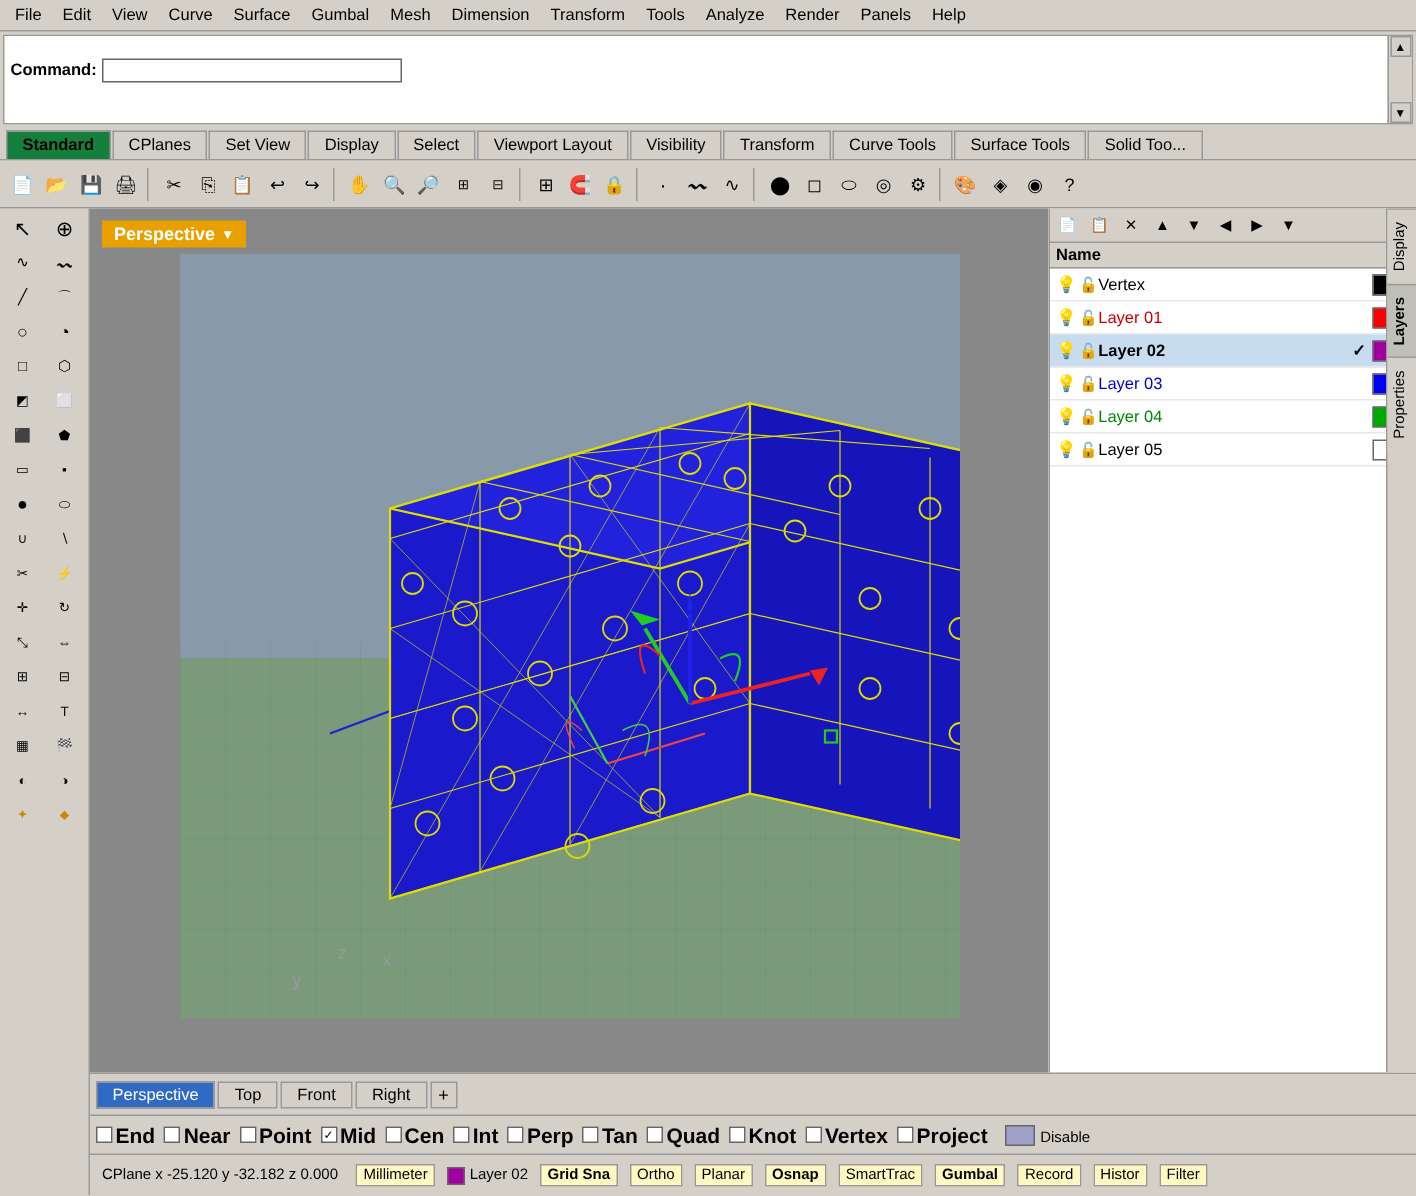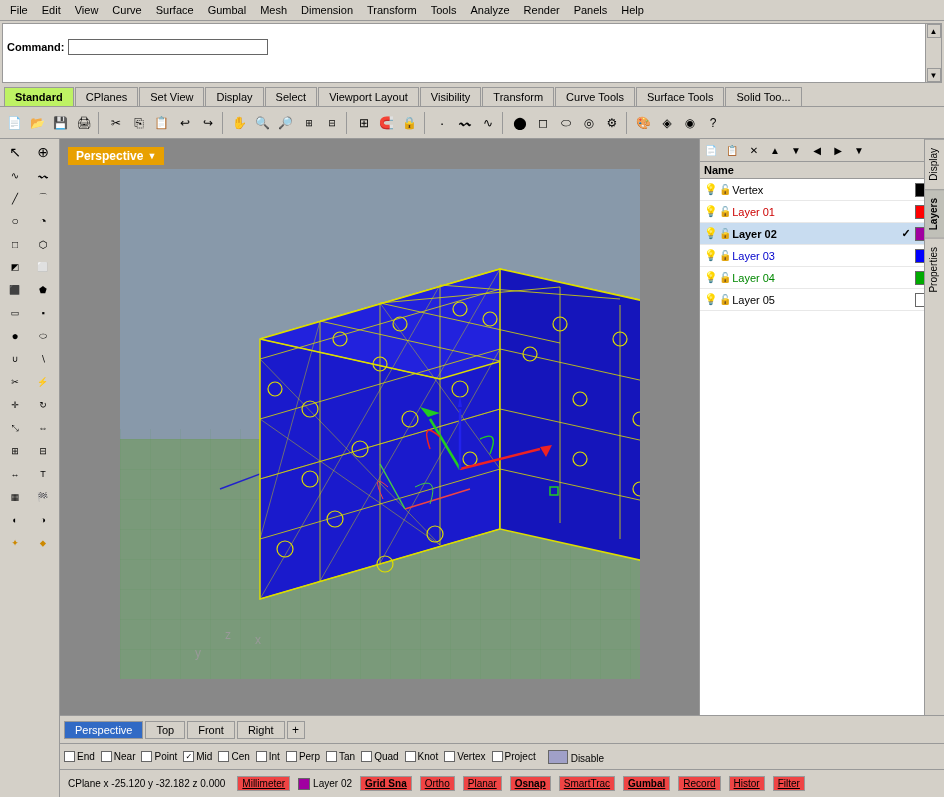--- a/index.html
+++ b/index.html
@@ -84,21 +84,21 @@
     .toolbar-tab {
       padding: 3px 10px;
       background: #d4d0c8;
       border: 1px solid #999;
       border-bottom: none;
       cursor: pointer;
       font-size: 11px;
       margin-right: 1px;
     }
     .toolbar-tab.active {
-      background: #bef264;
+      background: #15803d;
       font-weight: bold;
     }
 
     
     #toolbar-icons {
       display: flex;
       background: #d4d0c8;
       padding: 2px 4px;
       border-bottom: 1px solid #999;
       align-items: center;
@@ -281,42 +281,41 @@
       height: 11px;
       border: 1px solid #666;
       background: white;
       display: flex;
       align-items: center;
       justify-content: center;
       font-size: 8px;
       cursor: pointer;
     }
     .snap-checked { background: white; }
-    .snap-label { font-size: 10px; }
+    .snap-label { font-size: 14px; font-weight: bold; }
 
     
     #status-bar {
       display: flex;
       background: #d4d0c8;
       border-top: 1px solid #999;
       padding: 2px 4px;
       align-items: center;
       height: 28px;
       font-size: 10px;
       gap: 8px;
     }
     .status-segment {
       padding: 1px 4px;
       font-size: 10px;
     }
     .status-segment.clickable {
       cursor: pointer;
       border: 1px solid #999;
-      background: #ef4444;
-      text-decoration: underline;
+      background: #fef9c3;
     }
     .status-active {
       font-weight: bold;
       color: #000;
     }
     .layer-indicator {
       display: flex;
       align-items: center;
       gap: 3px;
     }

